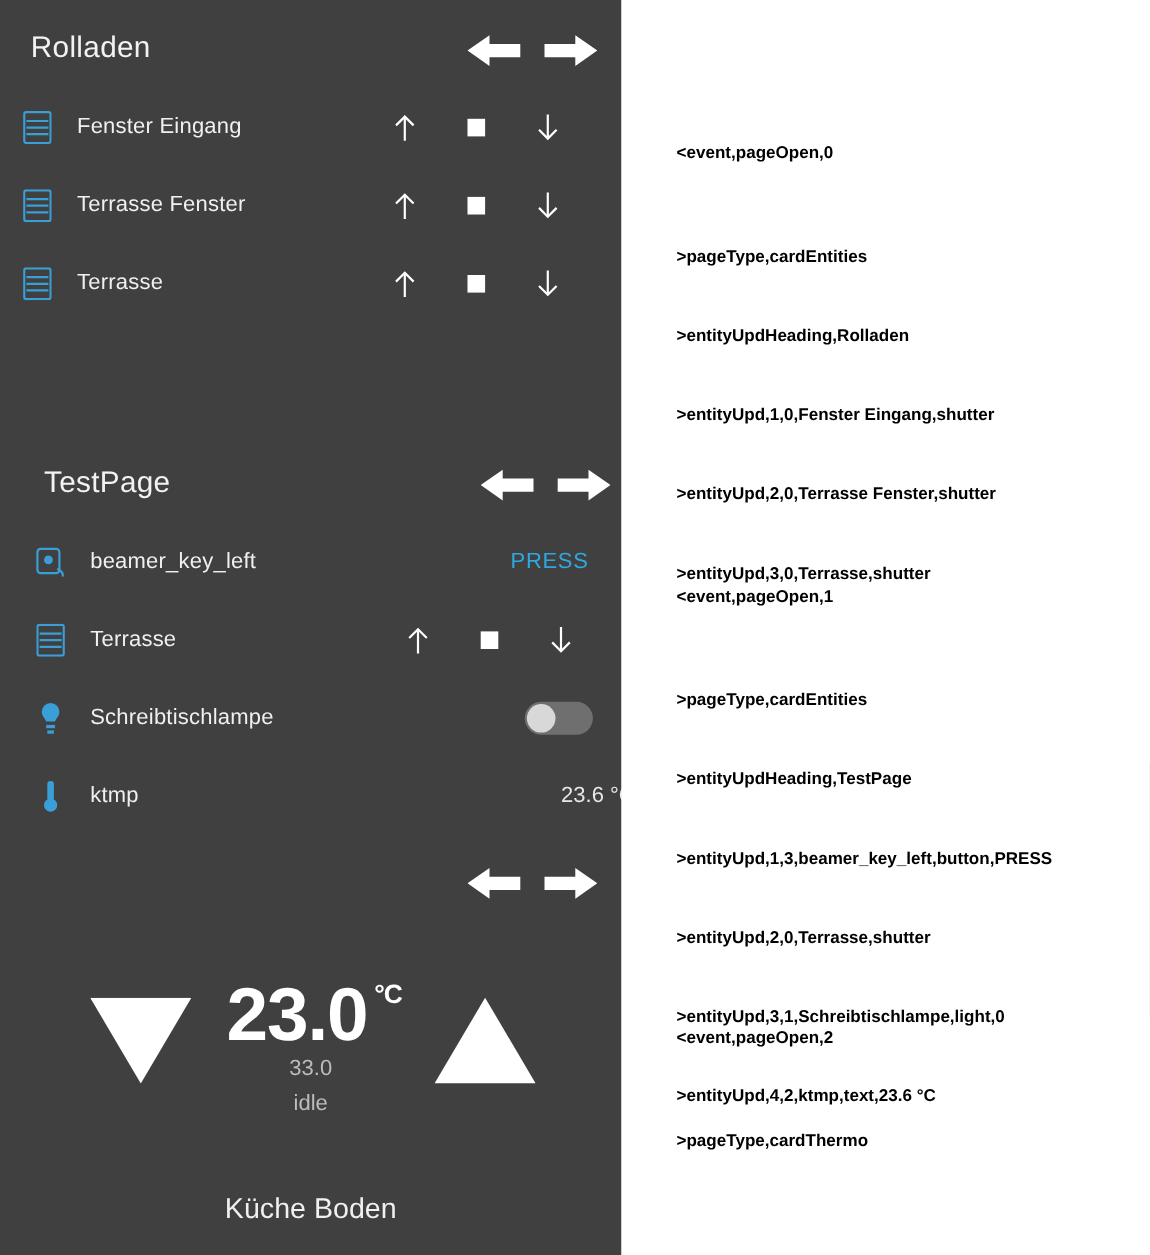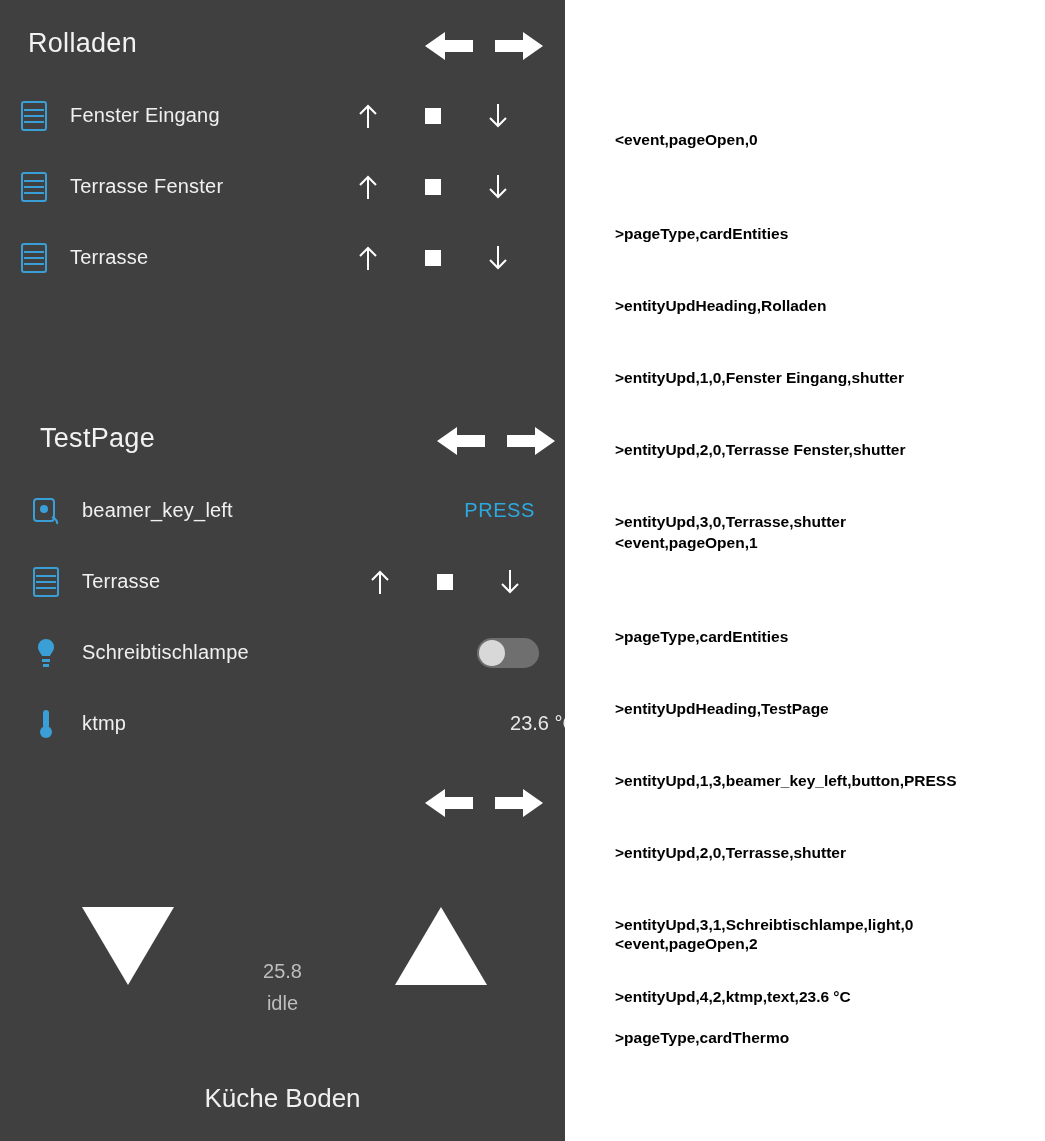--- a/index.html
+++ b/index.html
@@ -486,21 +486,24 @@
           <div class="tri tri-down">
             <svg width="92" height="78" viewBox="0 0 92 78">
                 <polygon points="0,0 92,0 46,78" fill="#ffffff"></polygon>
               </svg>
           </div>
           <div class="tri tri-up">
             <svg width="92" height="78" viewBox="0 0 92 78">
                 <polygon points="46,0 92,78 0,78" fill="#ffffff"></polygon>
               </svg>
           </div>
-          <div class="cur-temp">25.8</div>
+          <div class="big-temp">
+            <span>23.0</span><span class="unit">°C</span>
+          </div>
+          <div class="cur-temp">33.0</div>
           <div class="thermo-state">idle</div>
         </div>
 
         <div class="thermo-name">Küche Boden</div>
       </div>
     </div>
   </div>
 
   <div class="logs">
 

